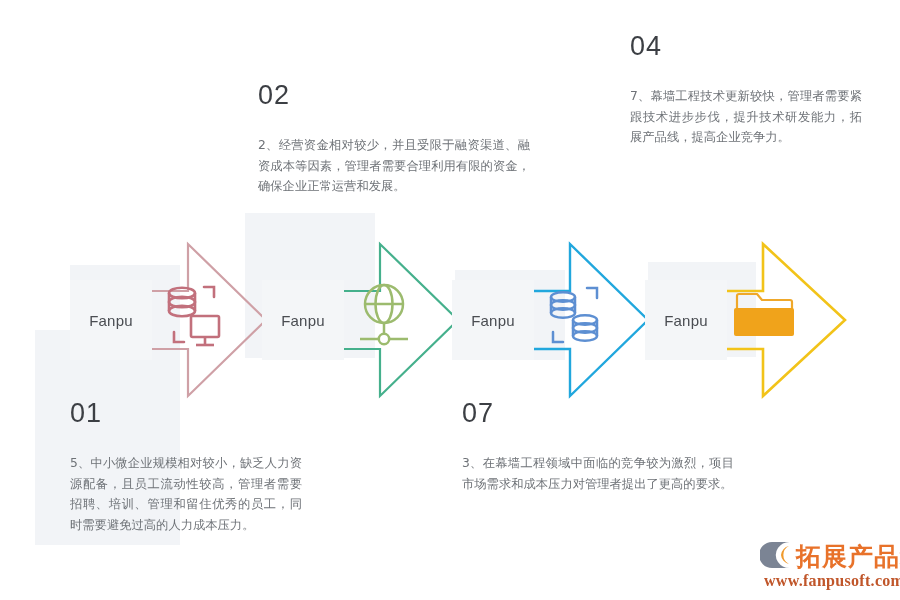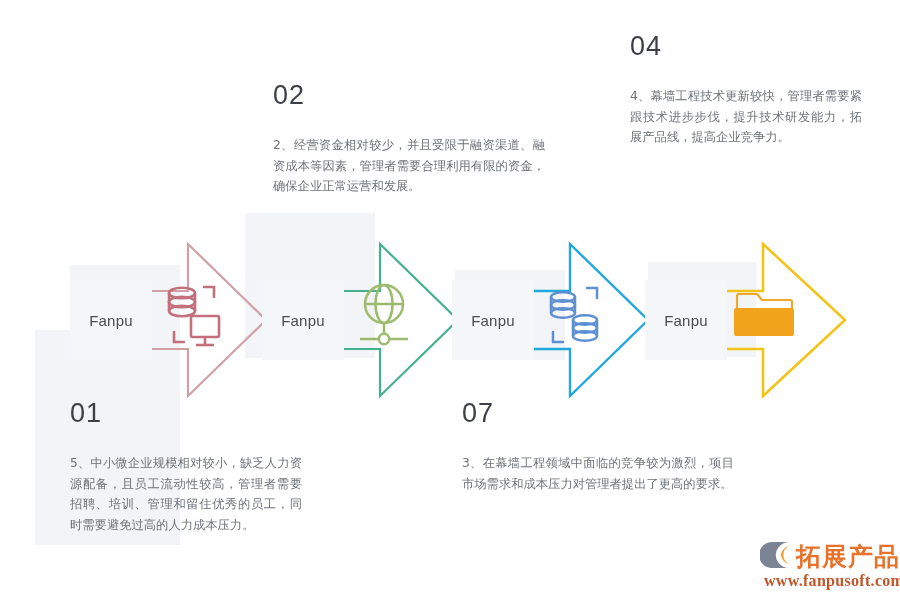--- a/index.html
+++ b/index.html
@@ -175,33 +175,33 @@
         <path d="M3 22 h56 a2 2 0 0 1 2 2 v24 a2 2 0 0 1 -2 2 h-56 a2 2 0 0 1 -2 -2 v-24 a2 2 0 0 1 2 -2 z" fill="#f0a31b"></path>
       </svg>
     </div>
   </div>
 
   <div class="numblock" style="left:70px;top:400px;width:232px;">
     <div class="num">01</div>
     <div class="body">5、中小微企业规模相对较小，缺乏人力资源配备，且员工流动性较高，管理者需要招聘、培训、管理和留住优秀的员工，同时需要避免过高的人力成本压力。</div>
   </div>
 
-  <div class="numblock" style="left:273px;top:82px;width:272px;">
+  <div class="numblock" style="left:258px;top:82px;width:272px;">
     <div class="num">02</div>
     <div class="body">2、经营资金相对较少，并且受限于融资渠道、融资成本等因素，管理者需要合理利用有限的资金，确保企业正常运营和发展。</div>
   </div>
 
   <div class="numblock" style="left:462px;top:400px;width:272px;">
     <div class="num">07</div>
     <div class="body">3、在幕墙工程领域中面临的竞争较为激烈，项目市场需求和成本压力对管理者提出了更高的要求。</div>
   </div>
 
   <div class="numblock" style="left:630px;top:33px;width:232px;">
     <div class="num">04</div>
-    <div class="body">4、幕墙工程技术更新较快，管理者需要紧跟技术进步步伐，提升技术研发能力，拓展产品线，提高企业竞争力。</div>
+    <div class="body">7、幕墙工程技术更新较快，管理者需要紧跟技术进步步伐，提升技术研发能力，拓展产品线，提高企业竞争力。</div>
   </div>
 
   <div id="logo">
     <svg width="34" height="30" viewBox="0 0 34 30" style="position:absolute;left:2px;top:2px;">
       <path d="M30 2 L12 2 A13 13 0 0 0 12 28 L30 28 A14 14 0 0 1 18 22 A12 12 0 0 1 18 8 A14 14 0 0 1 30 2 Z" fill="#7b8494"></path>
       <path d="M29 6 A10 10 0 0 0 21 15 A10 10 0 0 0 29 24 A10 10 0 0 1 29 6 Z" fill="#f09a2c"></path>
     </svg>
     <div class="lgtext">拓展产品线</div>
     <div class="lgurl">www.fanpusoft.com</div>
   </div>

